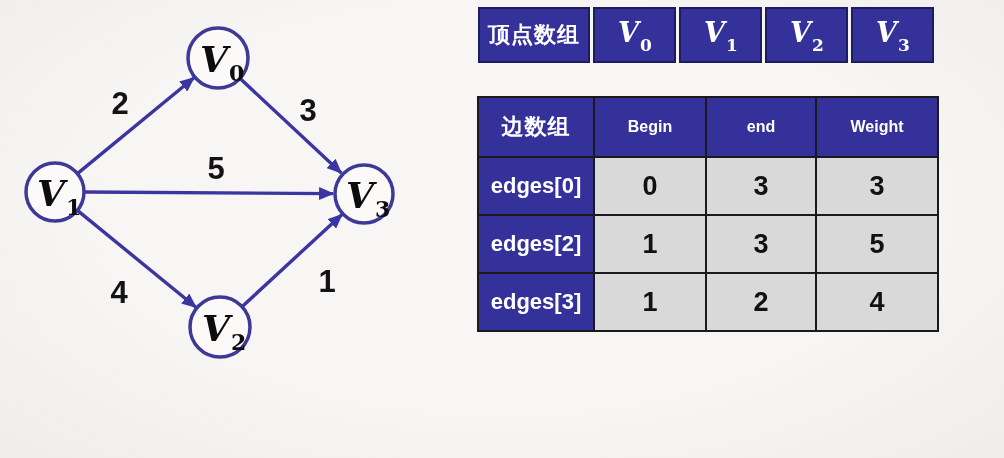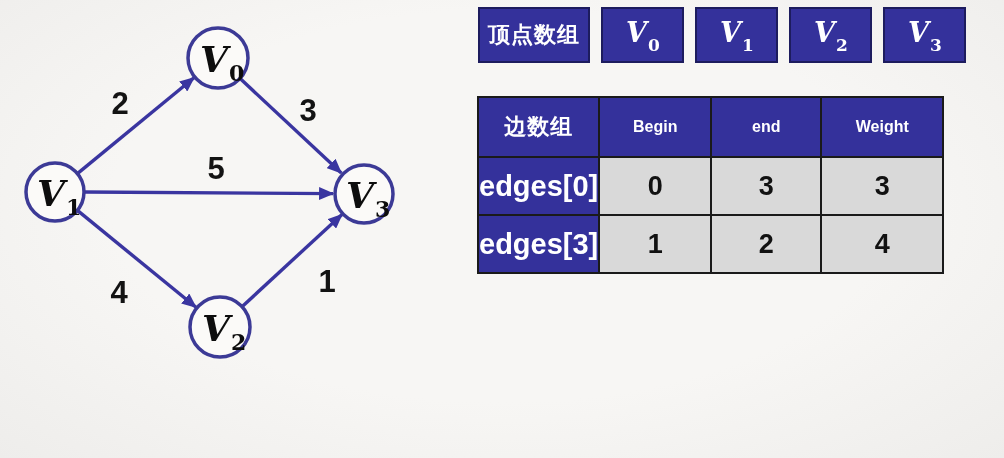--- a/index.html
+++ b/index.html
@@ -6,21 +6,21 @@
   html,body { width:1004px; height:458px; }
   body { font-family:"Liberation Sans", sans-serif; }
   .stage{
     position:relative; width:1004px; height:458px; overflow:hidden;
     background: radial-gradient(ellipse at 50% 45%, #f7f6f4 55%, #eeedeb 100%);
   }
   svg.graph{ position:absolute; left:0; top:0; }
 
   
   .vtable{
-    position:absolute; left:478px; top:7px; display:flex; gap:11px;
+    position:absolute; left:478px; top:7px; display:flex; gap:3px;
   }
   .vcell{
     height:56px; background:#34319b; border:2px solid #1d1c5e;
     color:#ffffff; display:flex; align-items:center; justify-content:center;
   }
   .vcell.head{ width:112px; font-size:22px; font-weight:bold; letter-spacing:1px; }
   .vcell.v{ width:83px; }
   .vlabel{
     font-family:"DejaVu Serif", serif; font-style:italic; font-weight:bold;
     font-size:27px; color:#fff;
@@ -30,21 +30,21 @@
   
   .etable{
     position:absolute; left:477px; top:96px; border-collapse:collapse;
     table-layout:fixed;
   }
   .etable th, .etable td{
     border:2px solid #1a1a1a; text-align:center; vertical-align:middle;
   }
   .etable th{ background:#34319b; color:#fff; font-size:16px; font-weight:bold; height:60px; }
   .etable th.corner{ font-size:22px; letter-spacing:1px;margin-left:24px; }
-  .etable td.rowlabel{ background:#34319b; color:#fff; font-size:29px; font-weight:bold;margin-left:41px; }
+  .etable td.rowlabel{ background:#34319b; color:#fff; font-size:22px; font-weight:bold;margin-left:41px; }
   .etable td.val{ background:#d9d9d9; color:#111; font-size:27px; font-weight:bold; }
   .etable tr.datarow{ height:58px; }
   .col-label{ width:116px; } .col-begin{ width:112px; } .col-end{ width:110px; } .col-weight{ width:122px; }
 
   
   .node-label{ font-family:"DejaVu Serif", serif; font-style:italic; font-weight:bold;
                font-size:36px; fill:#0d0d0d; }
   .node-sub{ font-style:normal; font-size:22px; }
   .weight-label{ font-family:"Liberation Sans", sans-serif; font-weight:600;
                  font-size:31px; fill:#131313; }
@@ -116,20 +116,26 @@
       </tr>
     </thead>
     <tbody>
       <tr class="datarow">
         <td class="rowlabel">edges[0]</td>
         <td class="val">0</td>
         <td class="val">3</td>
         <td class="val">3</td>
       </tr>
       <tr class="datarow">
+        <td class="rowlabel">edges[2]</td>
+        <td class="val">1</td>
+        <td class="val">3</td>
+        <td class="val">5</td>
+      </tr>
+      <tr class="datarow">
         <td class="rowlabel">edges[3]</td>
         <td class="val">1</td>
         <td class="val">2</td>
         <td class="val">4</td>
       </tr>
     </tbody>
   </table>
 
 </div>
 

